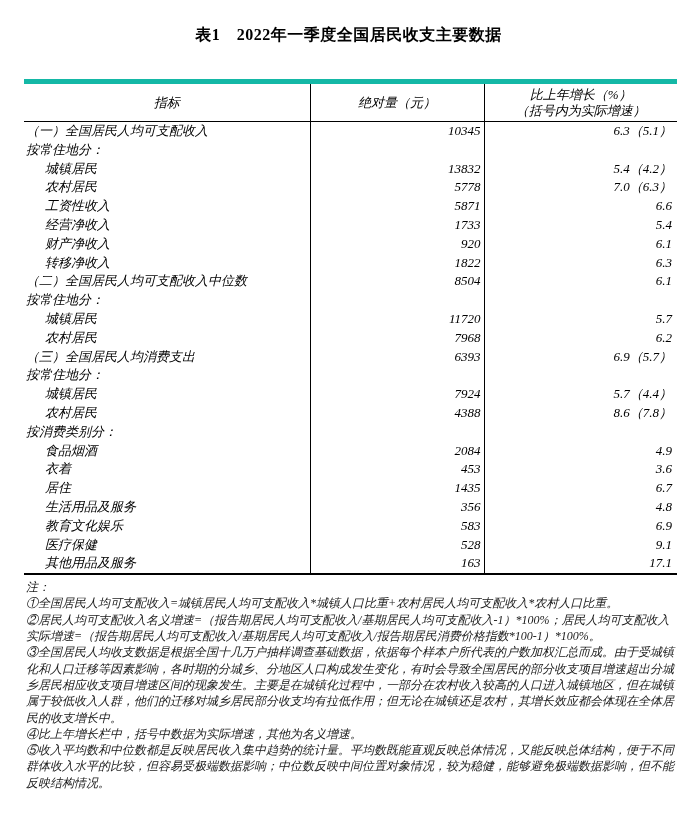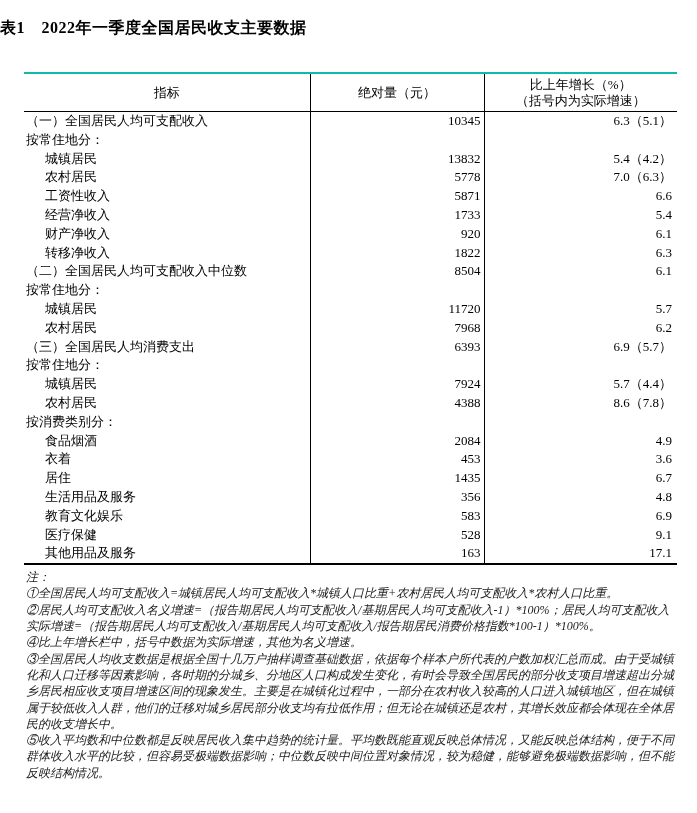--- a/index.html
+++ b/index.html
@@ -8,33 +8,34 @@
     background: #ffffff;
     color: #000000;
   }
   body {
     width: 697px;
     height: 813px;
     overflow: hidden;
     font-family: "Liberation Serif", "DejaVu Serif", serif;
   }
   .title {
-    padding-top: 18px;
-    text-align: left;
+    padding-top: 25px;
+    text-align: center;
     font-size: 16px;
     font-weight: bold;
     letter-spacing: 0.5px;
   }
   table.stat-table {
     border-collapse: collapse;
     table-layout: fixed;
     margin: 33px 0 0 24px;
     width: 653px;
-    border-top: 2px solid #14b8a6;
+    border-top: 5px solid #14b8a6;
     border-bottom: 2px solid #000;
+    font-style: italic;
   }
   col.c1 { width: 286px; }
   col.c2 { width: 174px; }
   col.c3 { width: 193px; }
   thead th {
     border-bottom: 1px solid #000;
     font-weight: normal;
     font-size: 13px;
     height: 37px;
     vertical-align: middle;
@@ -237,19 +238,19 @@
     <td class="num g">17.1</td>
   </tr>
 </tbody>
   </table>
 
   <div class="notes">
     <div class="note-line">注：</div>
     <div>
         <div class="note-line">①全国居民人均可支配收入=城镇居民人均可支配收入*城镇人口比重+农村居民人均可支配收入*农村人口比重。</div>
         <div class="note-line">②居民人均可支配收入名义增速=（报告期居民人均可支配收入/基期居民人均可支配收入-1）*100%；居民人均可支配收入实际增速=（报告期居民人均可支配收入/基期居民人均可支配收入/报告期居民消费价格指数*100-1）*100%。</div>
+        <div class="note-line">③全国居民人均收支数据是根据全国十几万户抽样调查基础数据，依据每个样本户所代表的户数加权汇总而成。由于受城镇化和人口迁移等因素影响，各时期的分城乡、分地区人口构成发生变化，有时会导致全国居民的部分收支项目增速超出分城乡居民相应收支项目增速区间的现象发生。主要是在城镇化过程中，一部分在农村收入较高的人口进入城镇地区，但在城镇属于较低收入人群，他们的迁移对城乡居民部分收支均有拉低作用；但无论在城镇还是农村，其增长效应都会体现在全体居民的收支增长中。</div>
         <div class="note-line">④比上年增长栏中，括号中数据为实际增速，其他为名义增速。</div>
-        <div class="note-line">③全国居民人均收支数据是根据全国十几万户抽样调查基础数据，依据每个样本户所代表的户数加权汇总而成。由于受城镇化和人口迁移等因素影响，各时期的分城乡、分地区人口构成发生变化，有时会导致全国居民的部分收支项目增速超出分城乡居民相应收支项目增速区间的现象发生。主要是在城镇化过程中，一部分在农村收入较高的人口进入城镇地区，但在城镇属于较低收入人群，他们的迁移对城乡居民部分收支均有拉低作用；但无论在城镇还是农村，其增长效应都会体现在全体居民的收支增长中。</div>
         <div class="note-line">⑤收入平均数和中位数都是反映居民收入集中趋势的统计量。平均数既能直观反映总体情况，又能反映总体结构，便于不同群体收入水平的比较，但容易受极端数据影响；中位数反映中间位置对象情况，较为稳健，能够避免极端数据影响，但不能反映结构情况。</div>
       </div>
   </div>
 
 </div>
 
 </body></html>

